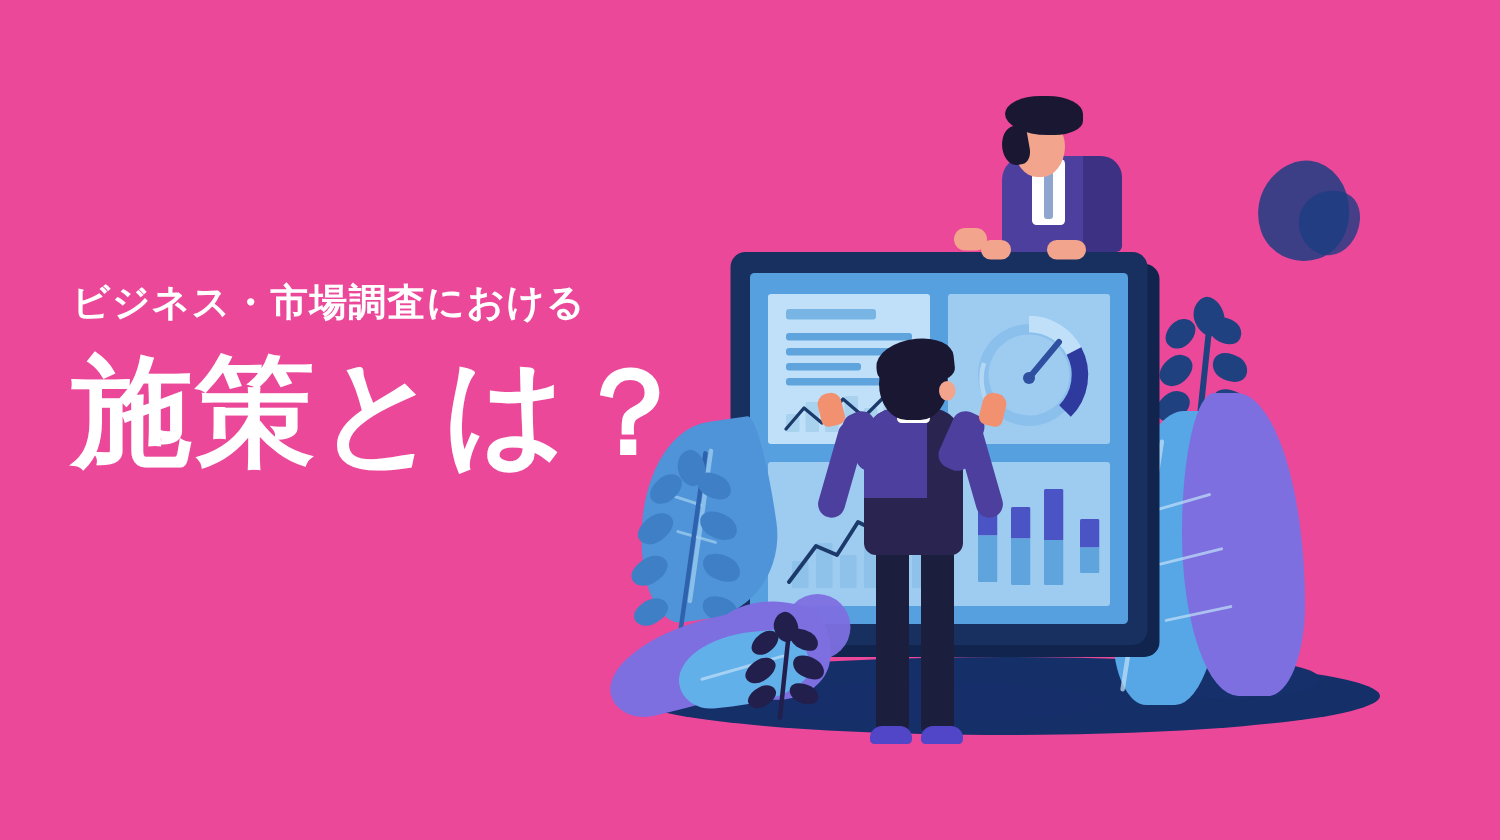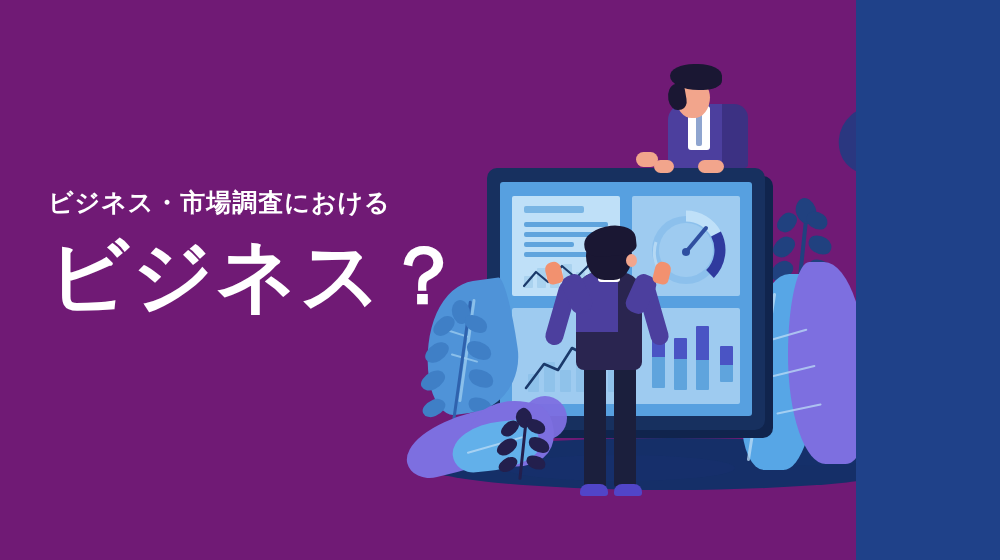--- a/index.html
+++ b/index.html
@@ -2,21 +2,21 @@
 <html lang="ja"><head>
 <meta charset="utf-8">
 <title>施策とは？</title>
 <style>
   html,body{margin:0;padding:0;}
   body{
     width:1000px;height:560px;overflow:hidden;
     font-family:"Liberation Sans","DejaVu Sans",sans-serif;
     background:#1f4189;
   }
-  .stage{position:relative;width:856px;height:560px;overflow:hidden;background:#701a75;font-family:Liberation Serif, serif;}
+  .stage{position:relative;width:1000px;height:560px;overflow:hidden;background:#ec4899;font-family:Liberation Serif, serif;}
 
   
   .bg-leaf-faint{
     position:absolute;left:838px;top:108px;width:62px;height:66px;
     background:#1d3d82;border-radius:58% 42% 50% 50%/55% 45% 55% 45%;
     transform:rotate(-18deg);opacity:.85;
   }
   .bg-leaf-faint2{
     position:absolute;left:866px;top:126px;width:40px;height:44px;
     background:#1d3d82;border-radius:60% 40% 45% 55%/50% 50% 50% 50%;
@@ -188,21 +188,21 @@
 </head>
 <body>
 
 <div class="stage">
 
   <div class="bg-leaf-faint"></div>
   <div class="bg-leaf-faint2"></div>
 
   <div class="copy">
     <p class="subtitle">ビジネス・市場調査における</p>
-    <h1 class="title">ビジネス？</h1>
+    <h1 class="title">施策とは？</h1>
   </div>
 
   <div class="ground"></div>
   <div class="ground2"></div>
 
   <div class="lbr-shadow"></div>
 
   <div class="fern-dark" style="left:770px;top:196px;width:70px;height:122px;">
     <div class="stem" style="left:30px;top:4px;width:4px;height:116px;transform:rotate(6deg);"></div>
     <div class="lf" style="left:26px;top:2px;width:20px;height:26px;transform:rotate(-22deg);"></div>

